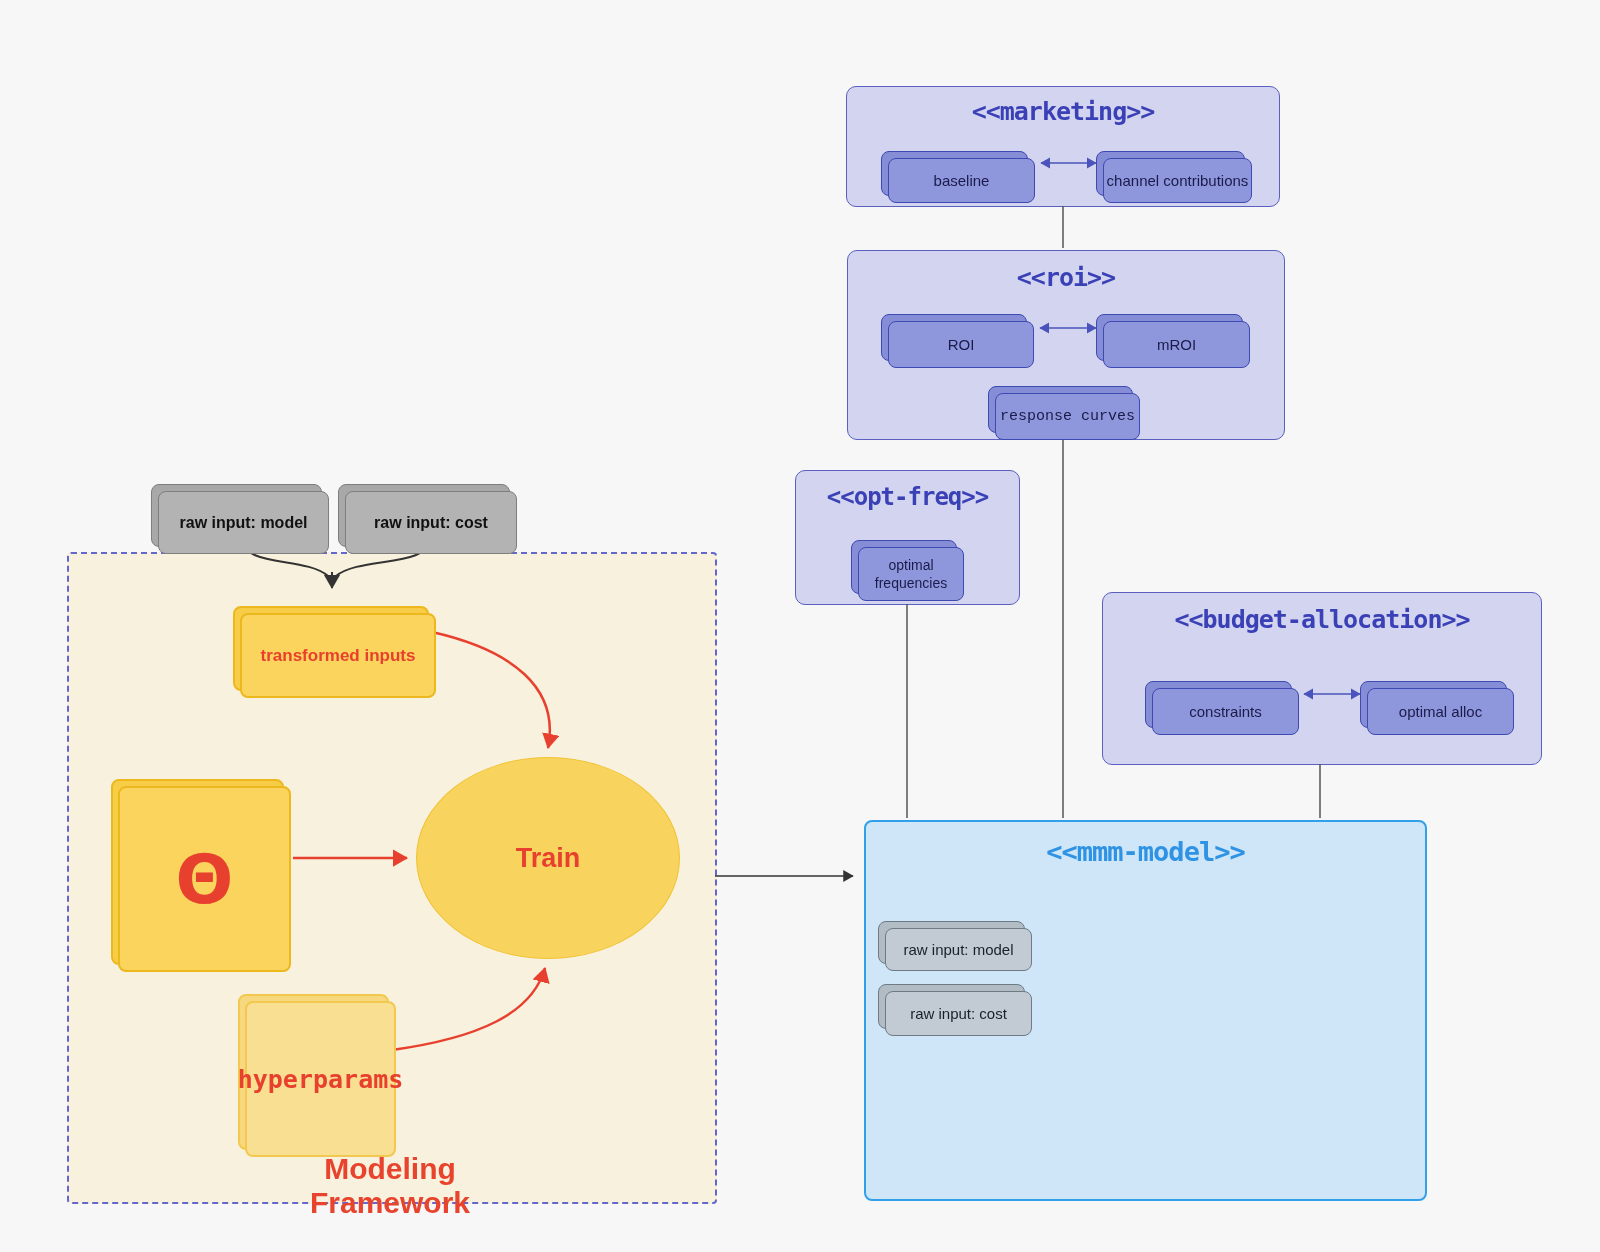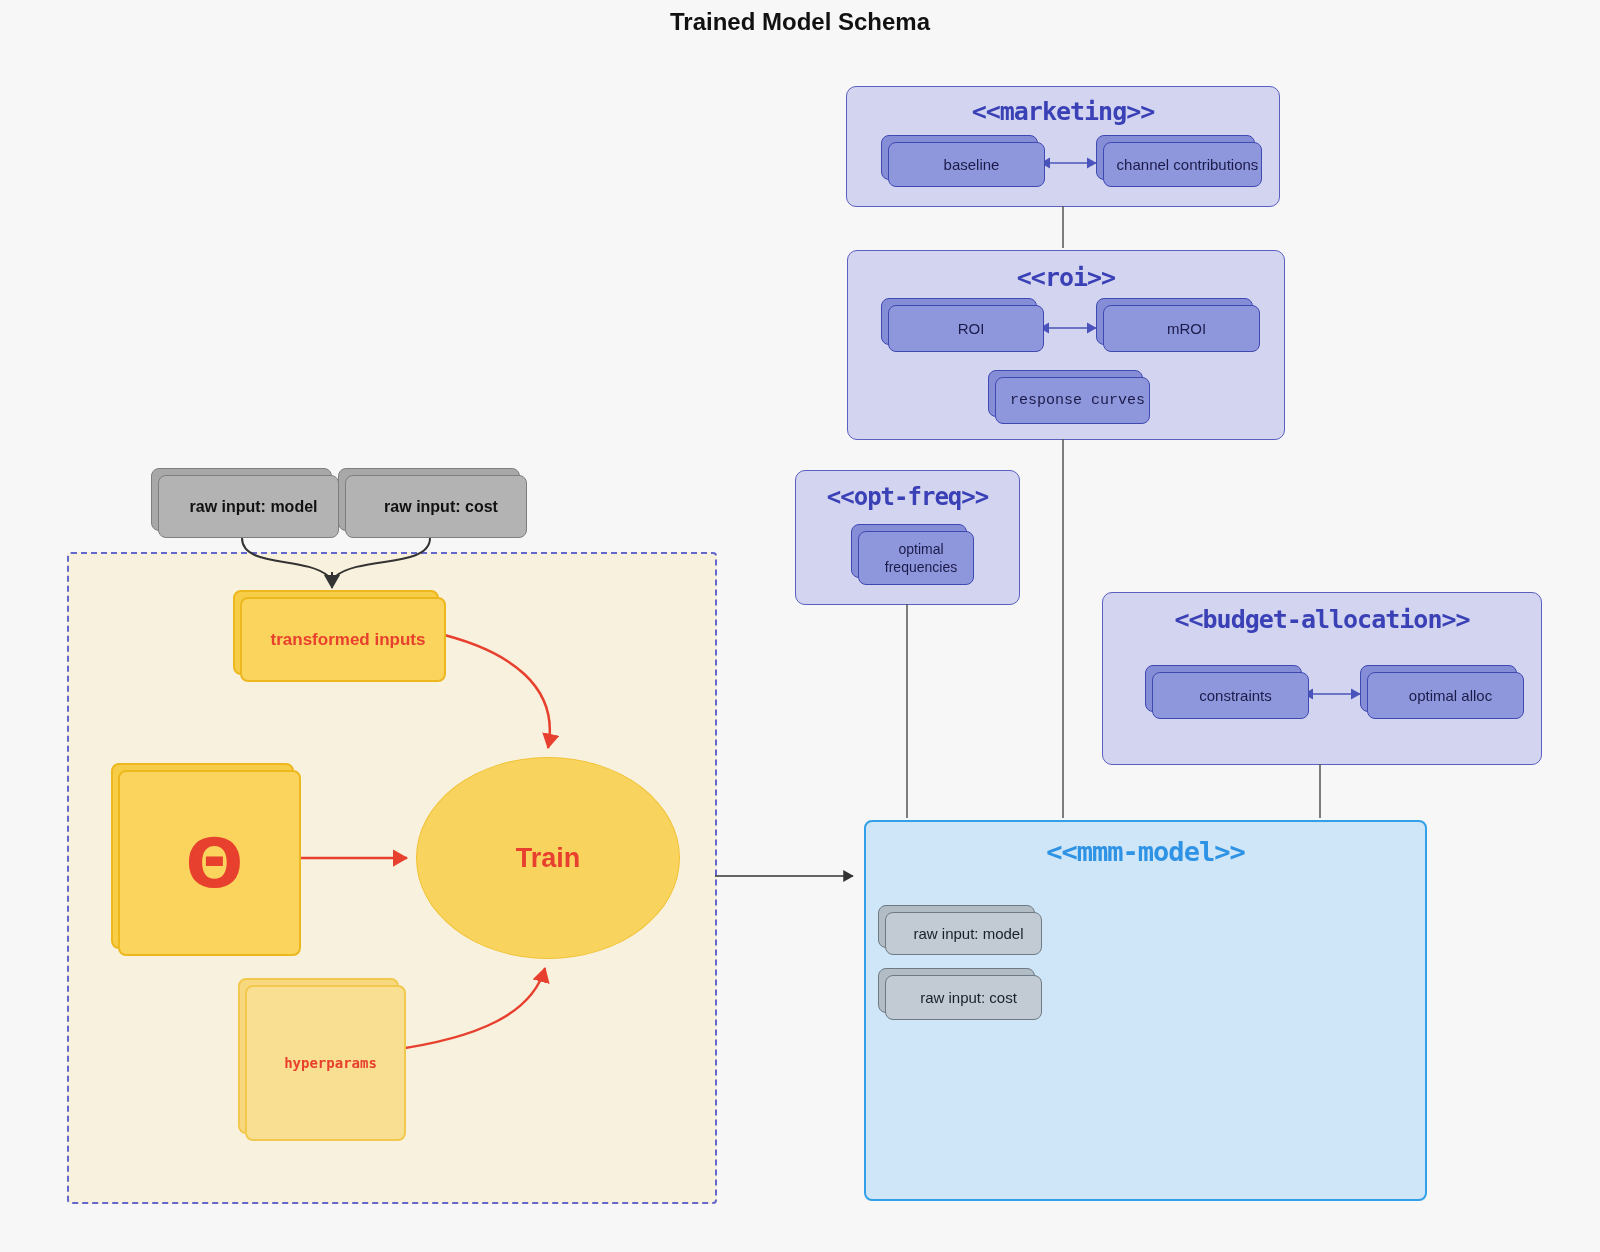--- a/index.html
+++ b/index.html
@@ -13,53 +13,52 @@
   .pkg-title{position:absolute;left:0;right:0;text-align:center;
              font-family:"DejaVu Sans Mono","Liberation Mono",monospace;
              font-weight:bold;font-size:25px;color:#3a40b5;letter-spacing:-1px;}
   #mmm-box{background:#cfe5f8;border:2px solid #31a0e8;border-radius:8px;}
   #mmm-box .pkg-title{color:#2e93e4;font-size:27px;}
   #framework-box{background:#f8f1dd;border:2px dashed #6468cc;border-radius:4px;}
   #framework-label{font-size:30px;font-weight:bold;color:#e8432c;text-align:center;}
 
   
   .stack{position:absolute;}
-  .stack .back,.stack .front{position:absolute;left:0;top:0;width:100%;height:100%;border-radius:8px;padding-left:10px;}
+  .stack .back,.stack .front{position:absolute;left:0;top:16px;width:100%;height:100%;border-radius:8px;}
   .stack .back{transform:translate(-7px,-7px);}
   .stack .front{display:flex;align-items:center;justify-content:center;text-align:center;}
   .purple .back{background:#858dd6;border:1.5px solid #3e49b2;}
   .purple .front{background:#8f97dc;border:1.5px solid #3e49b2;color:#1b1b4b;font-size:15px;}
   .graytl .back{background:#a8a8a8;border:1.5px solid #7e7e7e;}
   .graytl .front{background:#b3b3b3;border:1.5px solid #7e7e7e;color:#111;font-size:16px;font-weight:bold;}
   .grayblue .back{background:#b2bcc5;border:1.5px solid #6e7a84;}
   .grayblue .front{background:#c2cbd4;border:1.5px solid #6e7a84;color:#16212b;font-size:15px;}
   .gold .back{background:#f7cd48;border:2px solid #edb71e;}
   .gold .front{background:#fad45c;border:2px solid #edb71e;color:#e8402e;font-weight:bold;font-size:17px;}
   .goldlight .back{background:#f7d87e;border:2px solid #f2c94e;}
   .goldlight .front{background:#f9df92;border:2px solid #f2c94e;color:#e8402e;font-weight:bold;
-                    font-family:"DejaVu Sans Mono","Liberation Mono",monospace;font-size:14px;}
+                    font-family:"DejaVu Sans Mono","Liberation Mono",monospace;font-size:25px;}
 
   #theta-card .front{font-size:68px;font-weight:800;font-family:"DejaVu Sans","Liberation Sans",sans-serif;}
   #train-ellipse{background:#f8d45f;border:1.5px solid #f1c232;border-radius:50%;
                  display:flex;align-items:center;justify-content:center;
                  color:#e8402e;font-weight:bold;font-size:27px;text-align:center;}
   #model-dashed{background:#dcd492;border:3px dashed #e8432c;border-radius:8px;
                 display:flex;flex-direction:column;align-items:center;
                 font-family:"DejaVu Sans Mono","Liberation Mono",monospace;color:#e8402e;font-weight:bold;}
   #model-dashed .model-title{margin-top:14px;font-size:30px;}
   #model-dashed .model-unknown{margin-top:78px;font-size:27px;}
   #connector-layer{position:absolute;left:0;top:0;z-index:1;}
   .node{z-index:2;}
 </style>
 </head>
 <body>
 
 <div id="page">
 
-  <div id="diagram-title" class="abs">Trained Model Schema</div>
 
   <svg id="connector-layer" width="1600" height="1252" viewBox="0 0 1600 1252">
     <defs>
       <marker id="arr-black" viewBox="0 0 8 8" markerWidth="8" markerHeight="8" refX="6.5" refY="4" orient="auto-start-reverse">
         <path d="M0,0 L7,4 L0,8 z" fill="#333"></path>
       </marker>
       <marker id="arr-red" viewBox="0 0 8 8" markerWidth="7" markerHeight="7" refX="6.5" refY="4" orient="auto-start-reverse">
         <path d="M0,0 L7,4 L0,8 z" fill="#e8402e"></path>
       </marker>
       <marker id="arr-purple" viewBox="0 0 8 8" markerWidth="7.5" markerHeight="7.5" refX="6.5" refY="4" orient="auto-start-reverse">
@@ -81,20 +80,21 @@
     <path d="M332 572 L332 588" stroke="#333" stroke-width="2" fill="none" marker-end="url(#arr-black)"></path>
 
     <path d="M715 876 H853" stroke="#333" stroke-width="1.5" fill="none" marker-end="url(#arr-black)"></path>
 
     <path d="M432 632 C512 650, 560 688, 548 748" stroke="#e8402e" stroke-width="2.5" fill="none" marker-end="url(#arr-red)"></path>
     <path d="M293 858 H407" stroke="#e8402e" stroke-width="2.5" fill="none" marker-end="url(#arr-red)"></path>
     <path d="M392 1050 C478 1038, 532 1014, 545 968" stroke="#e8402e" stroke-width="2.5" fill="none" marker-end="url(#arr-red)"></path>
   </svg>
 
   <div id="framework-box" class="abs" style="left:67px;top:552px;width:646px;height:648px;"></div>
+  <div id="framework-label" class="abs node" style="left:240px;top:1152px;width:300px;">Modeling Framework</div>
 
   <div class="stack graytl node" style="left:158px;top:475px;width:169px;height:61px;">
     <div class="back"></div>
     <div class="front">raw input: model</div>
   </div>
   <div class="stack graytl node" style="left:345px;top:475px;width:170px;height:61px;">
     <div class="back"></div>
     <div class="front">raw input: cost</div>
   </div>
   <div class="stack gold node" style="left:240px;top:597px;width:192px;height:81px;">

